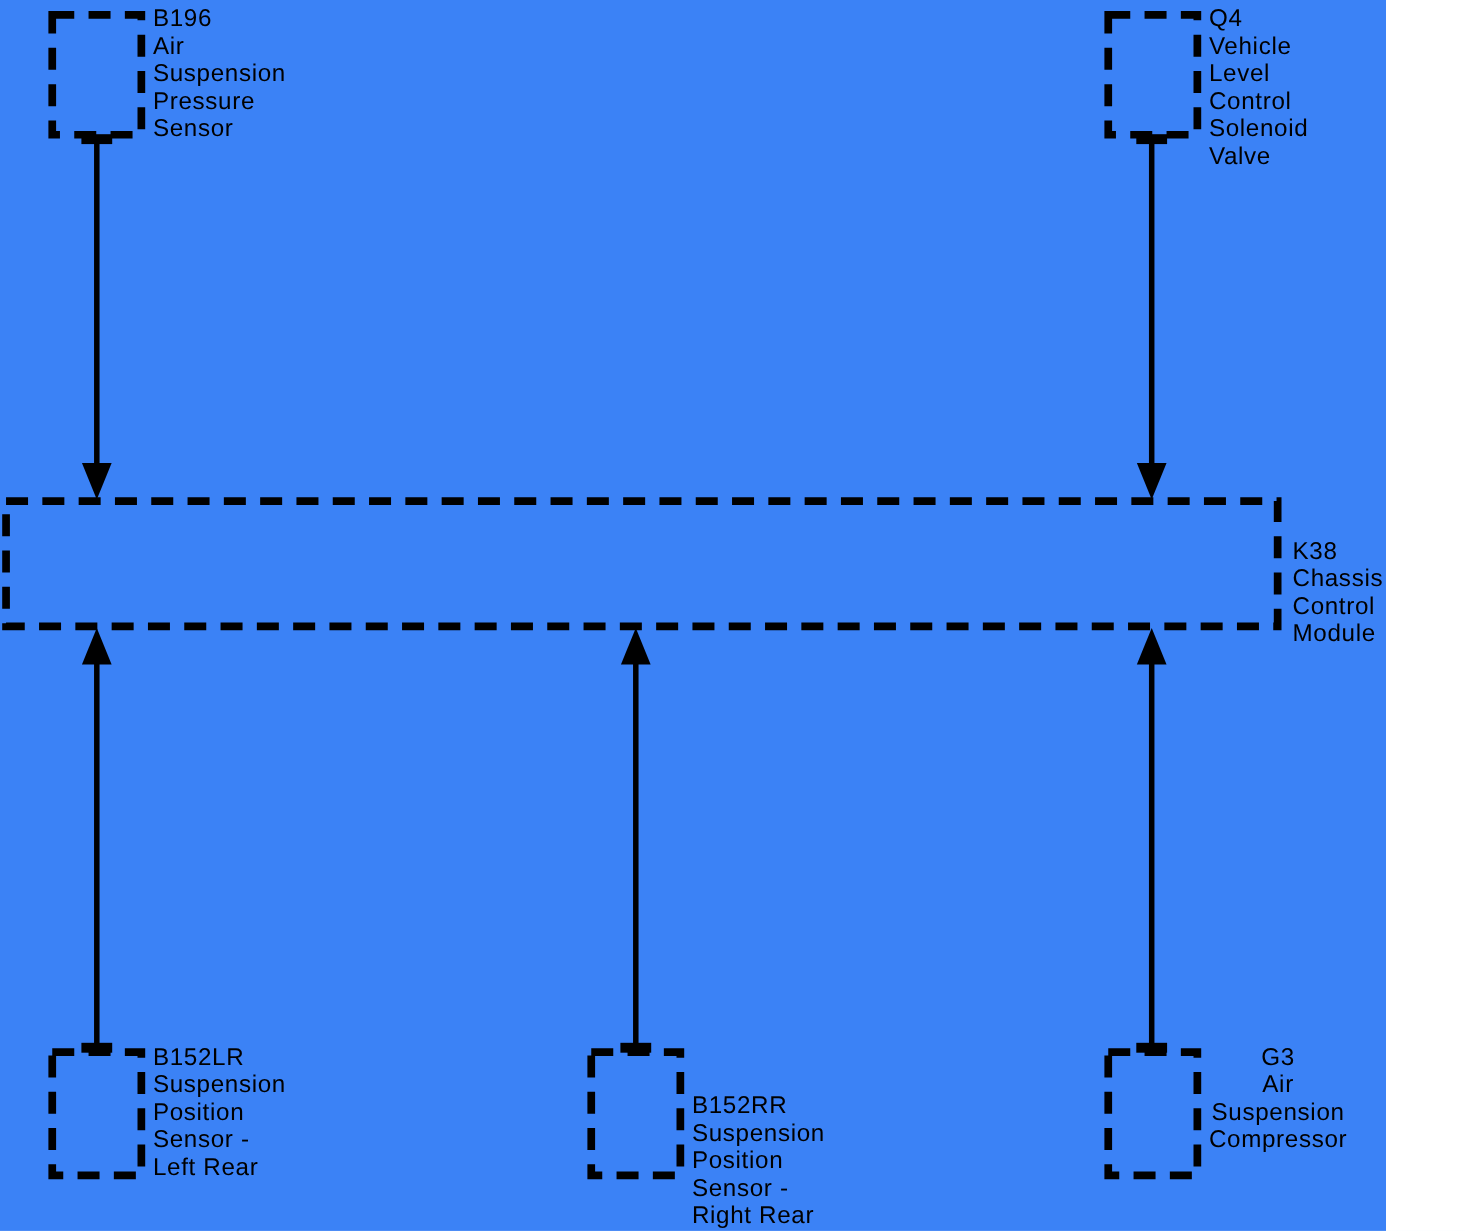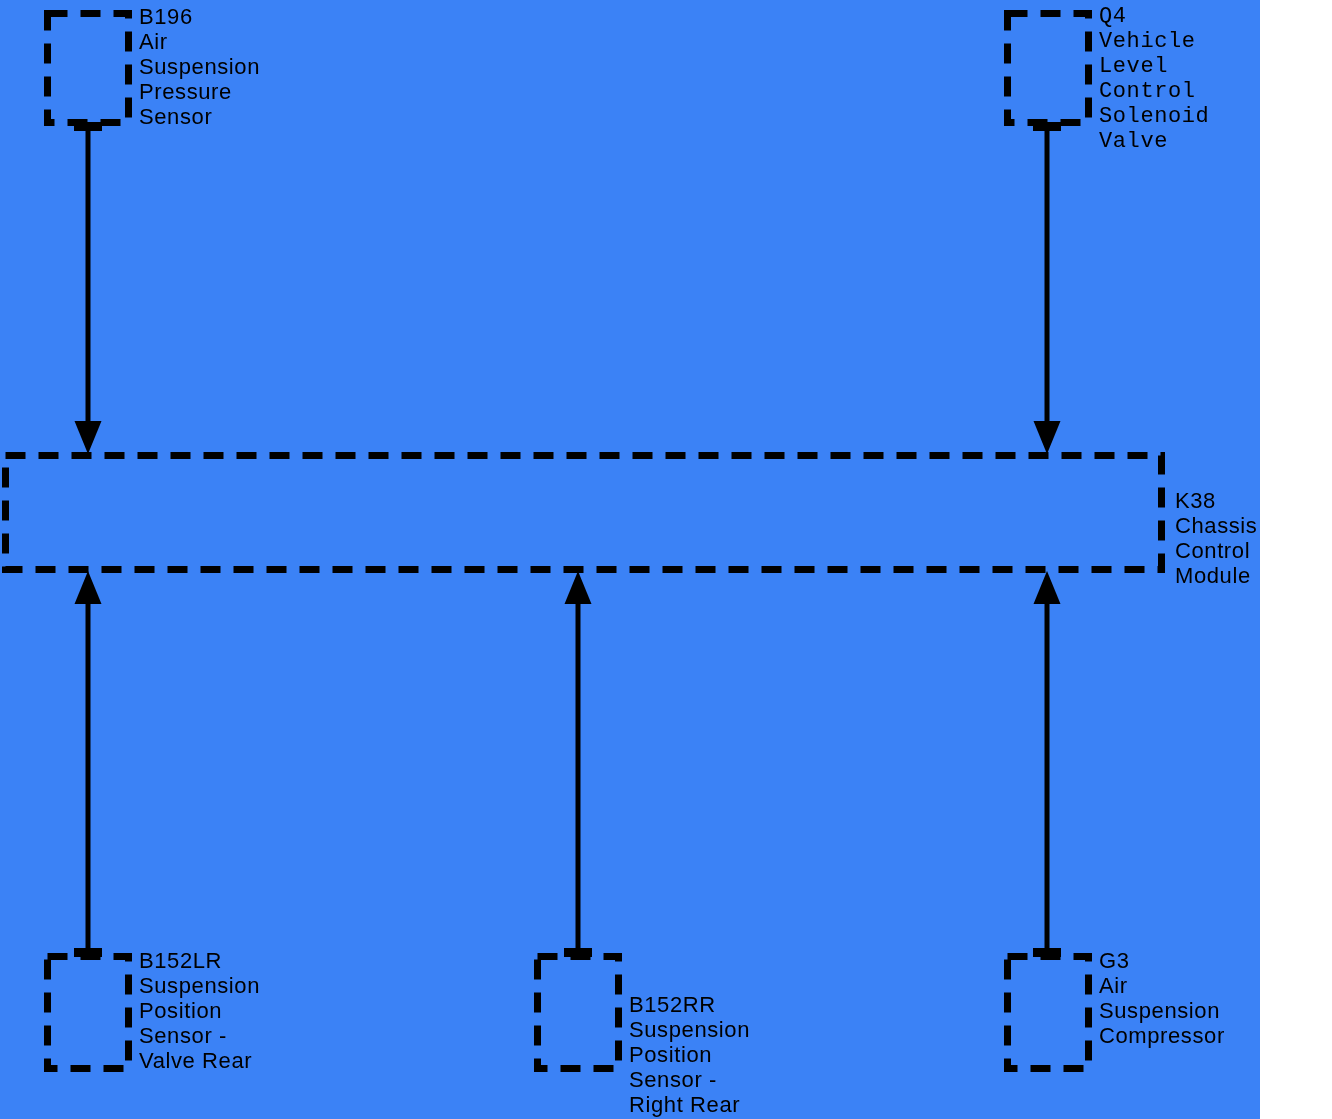--- a/index.html
+++ b/index.html
@@ -78,38 +78,38 @@
       </g>
 
     </g>
   </svg>
 
   <div class="label" style="left:139px;  top:4px;">B196
 Air
 Suspension
 Pressure
 Sensor</div>
-  <div class="label" style="left:1099px; top:4px;font-family:Liberation Mono, monospace;">Q4
+  <div class="label" style="left:1099px; top:4px;">Q4
 Vehicle
 Level
 Control
 Solenoid
 Valve</div>
   <div class="label" style="left:1175px; top:448px;margin-top:40px;">K38
 Chassis
 Control
 Module</div>
   <div class="label" style="left:139px;  top:948px;">B152LR
 Suspension
 Position
 Sensor -
-Valve Rear</div>
+Left Rear</div>
   <div class="label" style="left:629px;  top:948px;margin-top:44px;">B152RR
 Suspension
 Position
 Sensor -
 Right Rear</div>
-  <div class="label" style="left:1099px; top:948px;">G3
+  <div class="label" style="left:1099px; top:948px;text-align:center;">G3
 Air
 Suspension
 Compressor</div>
 
 </div>
 
 </body></html>

